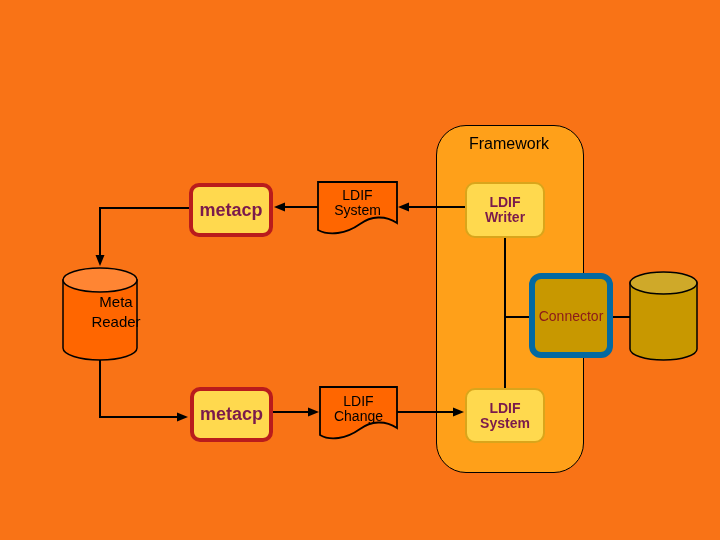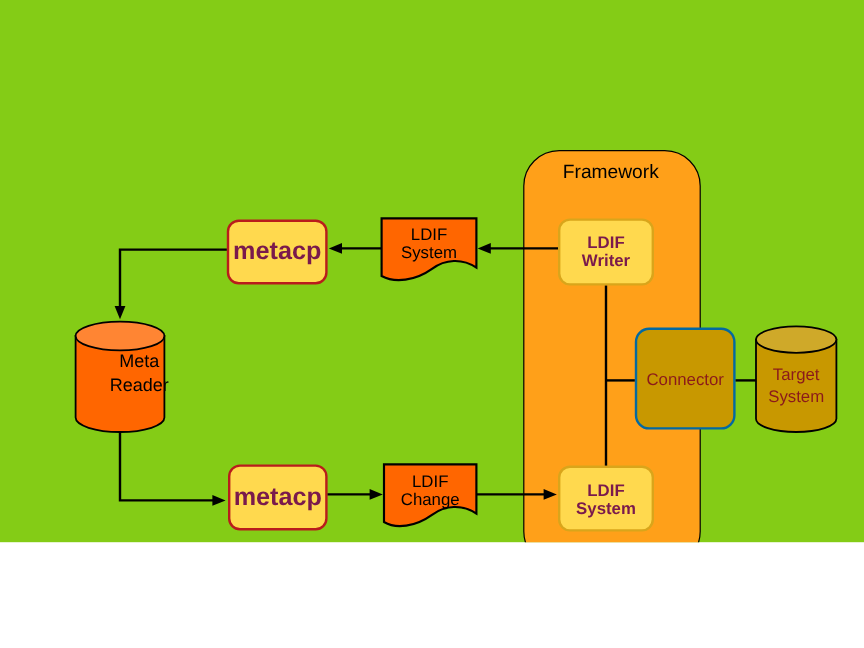--- a/index.html
+++ b/index.html
@@ -1,50 +1,50 @@
 <!DOCTYPE html>
 <html><head>
 <meta charset="utf-8">
 <style>
   html,body{margin:0;padding:0;background:#ffffff;}
   #canvas{
-    position:relative;width:720px;height:452px;background:#84cc16;
+    position:relative;width:720px;height:540px;background:#f97316;
     font-family:"Liberation Sans",sans-serif;overflow:hidden;text-decoration:underline;
   }
   .abs{position:absolute;}
   
   .framework{
     left:436px;top:125px;width:146px;height:346px;
     background:#FFA019;border:1px solid #000;border-radius:30px;
     z-index:1;
   }
   .framework-label{
     left:436px;top:135px;width:146px;text-align:center;
     font-size:16px;color:#000;z-index:2;
   }
   
   .proc{
-    background:#FFD94E;border:2px solid #b91c1c;border-radius:10px;
+    background:#FFD94E;border:4px solid #b91c1c;border-radius:10px;
     display:flex;align-items:center;justify-content:center;
-    font-weight:bold;font-size:21px;color:#7A1A4C;z-index:2;
+    font-weight:bold;font-size:18px;color:#7A1A4C;z-index:2;
     box-sizing:border-box;
   }
   .inner{
     background:#FFD94E;border:2px solid #D9A51B;border-radius:10px;
     display:flex;align-items:center;justify-content:center;text-align:center;
     font-weight:bold;font-size:14px;line-height:15px;color:#7A1A4C;z-index:2;
     box-sizing:border-box;
   }
   .metacp-top{left:189px;top:183px;width:84px;height:54px;}
   .metacp-bottom{left:190px;top:387px;width:83px;height:55px;}
   .ldif-writer{left:465px;top:182px;width:80px;height:56px;}
   .ldif-reader{left:465px;top:388px;width:80px;height:55px;}
   .connector{
     left:529px;top:273px;width:84px;height:85px;
-    background:#C89800;border:2px solid #0369a1;border-radius:12px;
+    background:#C89800;border:6px solid #0369a1;border-radius:12px;
     display:flex;align-items:center;justify-content:center;
     font-size:14px;color:#8B1A1A;z-index:2;box-sizing:border-box;
   }
   
   .doc-label{
     width:79px;text-align:center;font-size:14px;line-height:15px;color:#000;z-index:4;
   }
   .store-label{
     left:63px;top:292px;width:74px;text-align:center;
     font-size:15px;line-height:20px;color:#000;z-index:4;padding-left:16px;
@@ -132,18 +132,14 @@
     <span>System</span>
   </div>
   <div class="abs doc-label" style="left:320px;top:394px;width:77px;">
     <span>LDIF</span><br>
     <span>Change</span>
   </div>
   <div class="abs store-label">
     <span>Meta</span><br>
     <span>Reader</span>
   </div>
-  <div class="abs target-label">
-    <span>Target</span><br>
-    <span>System</span>
-  </div>
 
 </div>
 
 </body></html>

